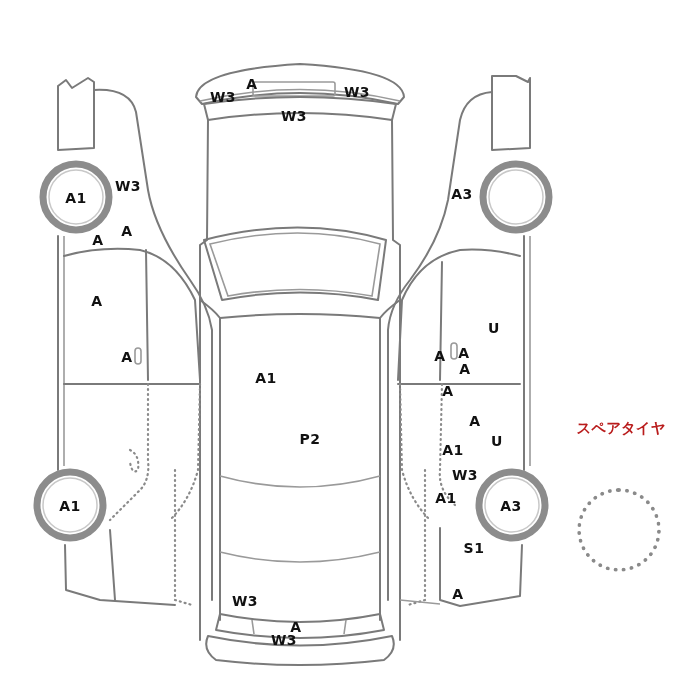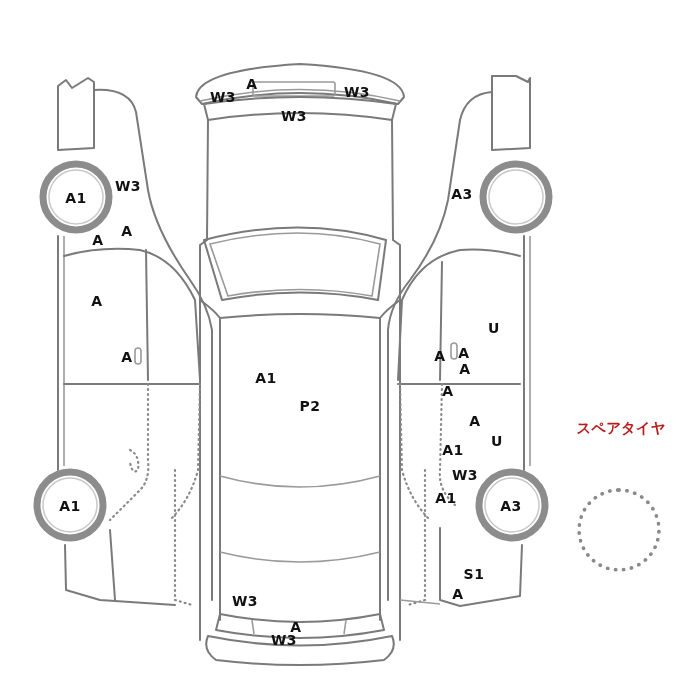--- a/index.html
+++ b/index.html
@@ -121,29 +121,29 @@
       <div class="mark" style="left: 98px; top: 240px;">A</div>
       <div class="mark" style="left: 97px; top: 301px;">A</div>
       <div class="mark" style="left: 127px; top: 357px;">A</div>
       <div class="mark" style="left: 462px; top: 194px;">A3</div>
       <div class="mark" style="left: 494px; top: 328px;">U</div>
       <div class="mark" style="left: 440px; top: 356px;">A</div>
       <div class="mark" style="left: 464px; top: 353px;">A</div>
       <div class="mark" style="left: 465px; top: 369px;">A</div>
       <div class="mark" style="left: 448px; top: 391px;">A</div>
       <div class="mark" style="left: 266px; top: 378px;">A1</div>
-      <div class="mark" style="left: 310px; top: 406px;">P2</div>
+      <div class="mark" style="left: 310px; top: 439px;">P2</div>
       <div class="mark" style="left: 475px; top: 421px;">A</div>
       <div class="mark" style="left: 497px; top: 441px;">U</div>
       <div class="mark" style="left: 453px; top: 450px;">A1</div>
       <div class="mark" style="left: 465px; top: 475px;">W3</div>
       <div class="mark" style="left: 446px; top: 498px;">A1</div>
       <div class="mark" style="left: 70px; top: 506px;">A1</div>
       <div class="mark" style="left: 511px; top: 506px;">A3</div>
-      <div class="mark" style="left: 474px; top: 574px;">S1</div>
+      <div class="mark" style="left: 474px; top: 548px;">S1</div>
       <div class="mark" style="left: 458px; top: 594px;">A</div>
       <div class="mark" style="left: 245px; top: 601px;">W3</div>
       <div class="mark" style="left: 296px; top: 627px;">A</div>
       <div class="mark" style="left: 284px; top: 640px;">W3</div>
     </div>
 
   <div class="spare-label">
     <div>スペアタイヤ</div>
   </div>
   <div class="spare-circle"></div>

